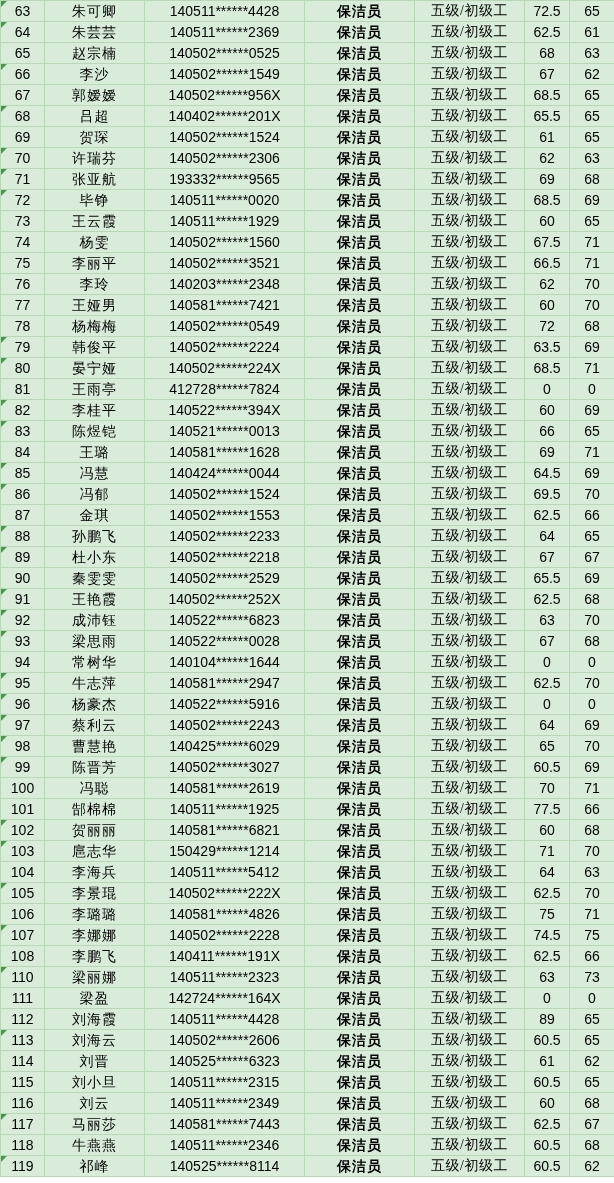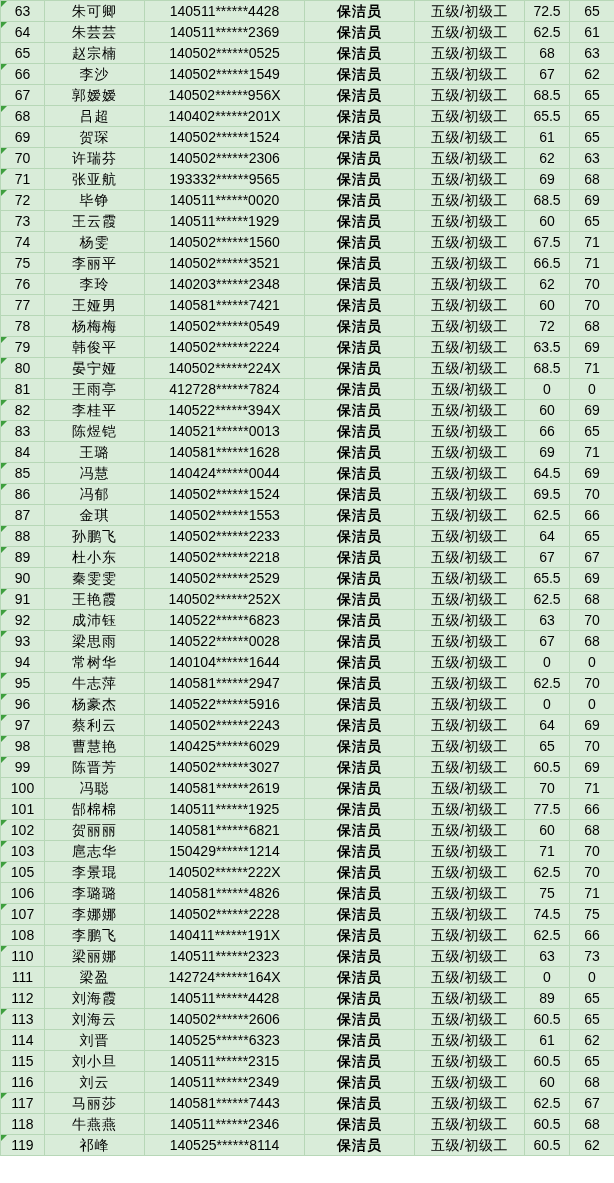--- a/index.html
+++ b/index.html
@@ -37,21 +37,21 @@
   col.c-id    { width: 160px; }
   col.c-job   { width: 110px; }
   col.c-level { width: 110px; }
   col.c-s1    { width: 45px; }
   col.c-s2    { width: 45px; }
 
   td.idx   { font-size: 14px; }
   td.name  { font-size: 15px; letter-spacing: 1px; }
   td.id    { font-size: 13px; font-family: "Liberation Sans", sans-serif; }
   td.job   { font-size: 14px; letter-spacing: 1px; font-weight: bold; }
-  td.level { font-size: 14px; letter-spacing: 0.5px; }
+  td.level { font-size: 14px; letter-spacing: 0.5px; font-family: Liberation Serif, serif; }
   td.s1, td.s2 { font-size: 14px; }
 
   
   td.mark::before {
     content: "";
     position: absolute;
     left: 0;
     top: 0;
     width: 0;
     height: 0;
@@ -436,20 +436,29 @@
       <tr>
         <td class="idx mark">103</td>
         <td class="name">扈志华</td>
         <td class="id">150429******1214</td>
         <td class="job">保洁员</td>
         <td class="level">五级/初级工</td>
         <td class="s1">71</td>
         <td class="s2">70</td>
       </tr>
       <tr>
+        <td class="idx">104</td>
+        <td class="name">李海兵</td>
+        <td class="id">140511******5412</td>
+        <td class="job">保洁员</td>
+        <td class="level">五级/初级工</td>
+        <td class="s1">64</td>
+        <td class="s2">63</td>
+      </tr>
+      <tr>
         <td class="idx mark">105</td>
         <td class="name">李景琨</td>
         <td class="id">140502******222X</td>
         <td class="job">保洁员</td>
         <td class="level">五级/初级工</td>
         <td class="s1">62.5</td>
         <td class="s2">70</td>
       </tr>
       <tr>
         <td class="idx">106</td>

